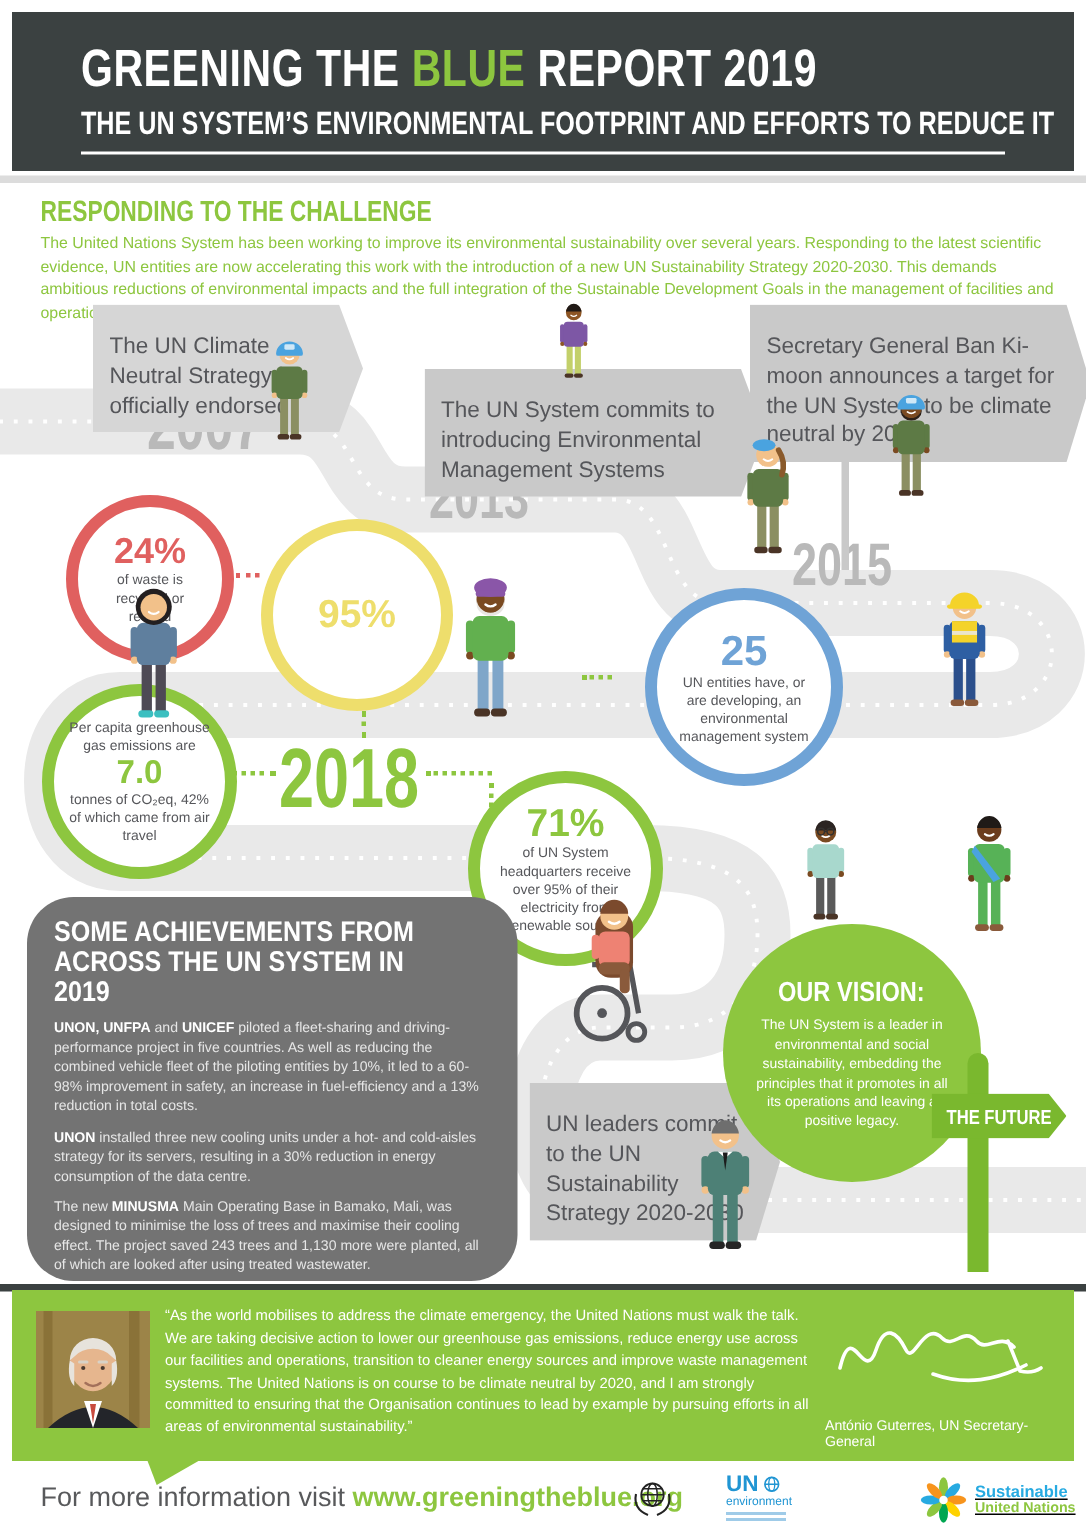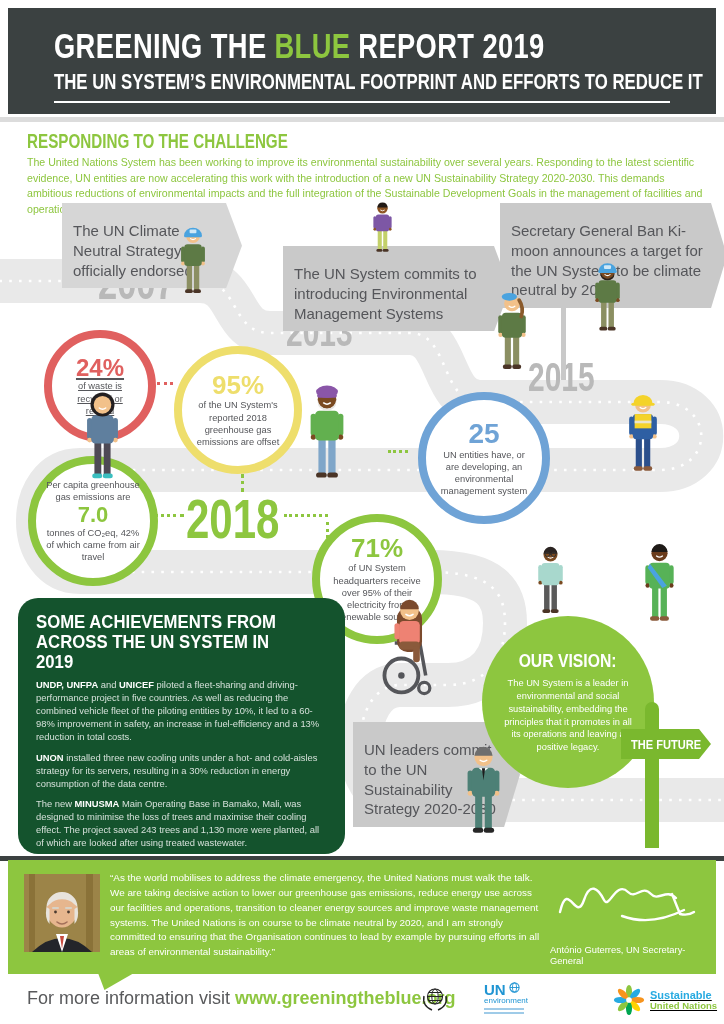--- a/index.html
+++ b/index.html
@@ -37,22 +37,22 @@
         display:flex;flex-direction:column;align-items:center;justify-content:center;text-align:center;
         color:#55565a;padding:0 10px;}
   .stat-val{font-weight:700;line-height:1.05;}
   .stat-txt,.stat-pre{font-size:9.3px;line-height:1.3;}
 
   
   .dots-h{position:absolute;border-top:3px dotted #8dc63f;}
   .dots-v{position:absolute;border-left:3px dotted #8dc63f;}
 
   
-  .panel{position:absolute;left:18px;top:598px;width:327px;height:256px;background:#14532d;
-         border-radius:20px;box-sizing:border-box;padding:14px 18px;color:#fff;}
+  .panel{position:absolute;left:18px;top:598px;width:327px;height:256px;background:#737373;
+         border-radius:31px;box-sizing:border-box;padding:14px 18px;color:#fff;}
   .panel-h{font-size:19px;line-height:1.05;transform:scaleX(.88);transform-origin:left top;
            font-weight:700;width:300px;white-space:normal;}
   .ach-p{margin:7.5px 0 0;font-size:9.4px;line-height:1.38;color:rgba(255,255,255,.82);}
   .ach-p .b{font-weight:700;color:#fff;}
 
   
   .vision{position:absolute;left:482px;top:616px;width:172px;height:172px;border-radius:50%;background:#8dc63f;
           display:flex;flex-direction:column;align-items:center;justify-content:center;text-align:center;color:#fff;}
   .vision-h{font-size:18.5px;font-weight:700;transform:scaleX(.85);transform-origin:center;margin-bottom:5px;}
   .vision-b{font-size:9.3px;line-height:1.38;padding:0 18px;}
@@ -130,46 +130,45 @@
   <div class="sign" style="left:500px;top:203px;width:192px;">Secretary General Ban Ki-moon announces a target for the UN System to be climate neutral by 2020</div>
   <div class="sign" style="left:353px;top:722px;width:132px;">UN leaders commit to the UN Sustainability Strategy 2020-2030</div>
 
   <div class="dots-h" style="left:157px;top:382px;width:16px;border-color:#e0605f;"></div>
   <div class="dots-v" style="left:241px;top:474px;height:18px;"></div>
   <div class="dots-h" style="left:148px;top:514px;width:36px;"></div>
   <div class="dots-h" style="left:284px;top:514px;width:44px;"></div>
   <div class="dots-v" style="left:326px;top:522px;height:28px;"></div>
   <div class="dots-h" style="left:388px;top:450px;width:20px;"></div>
 
-  <div class="stat" style="left:44px;top:330px;width:112px;height:112px;border-color:#e0605f;text-decoration:underline;">
+  <div class="stat" style="left:44px;top:330px;width:112px;height:112px;border-color:#e0605f;">
     <div class="stat-val" style="color:#e0605f;font-size:24px;">24%</div>
     <div class="stat-txt">of waste is recycled or reused</div>
   </div>
   <div class="stat" style="left:174px;top:346px;width:128px;height:128px;border-color:#eede6c;">
     <div class="stat-val" style="color:#eede6c;font-size:26px;">95%</div>
-    <div class="stat-txt">of the UN System's reported 2018 greenhouse gas emissions are offset</div>
-  </div>
-  <div class="stat" style="left:418px;top:392px;width:132px;height:132px;border-color:#6fa3d6;align-items:center;">
+  </div>
+  <div class="stat" style="left:430px;top:392px;width:132px;height:132px;border-color:#6fa3d6;align-items:center;">
     <div class="stat-val" style="color:#6fa3d6;font-size:28px;">25</div>
     <div class="stat-txt">UN entities have, or are developing, an environmental management system</div>
   </div>
   <div class="stat" style="left:28px;top:456px;width:130px;height:130px;border-color:#8dc63f;">
     <div class="stat-pre">Per capita greenhouse gas emissions are</div>
     <div class="stat-val" style="color:#8dc63f;font-size:22px;">7.0</div>
     <div class="stat-txt">tonnes of CO₂eq, 42% of which came from air travel</div>
   </div>
   <div class="stat" style="left:312px;top:514px;width:130px;height:130px;border-color:#8dc63f;">
     <div class="stat-val" style="color:#8dc63f;font-size:26px;">71%</div>
     <div class="stat-txt">of UN System headquarters receive over 95% of their electricity from renewable sources</div>
   </div>
 
   <div class="panel">
     <div class="panel-h">SOME ACHIEVEMENTS FROM ACROSS THE UN SYSTEM IN 2019</div>
     <div>
-        <p class="ach-p"><span class="b">UNDP, UNFPA</span><span> and </span><span class="b">UNICEF</span><span> piloted a fleet-sharing and driving-performance project in five countries. As well as reducing the combined vehicle fleet of the piloting entities by 10%, it led to a 60-98% improvement in safety, an increase in fuel-efficiency and a 13% reduction in total costs.</span></p>
+        <p class="ach-p"><span class="b">UNON, UNFPA</span><span> and </span><span class="b">UNICEF</span><span> piloted a fleet-sharing and driving-performance project in five countries. As well as reducing the combined vehicle fleet of the piloting entities by 10%, it led to a 60-98% improvement in safety, an increase in fuel-efficiency and a 13% reduction in total costs.</span></p>
         <p class="ach-p"><span class="b">UNON</span><span> installed three new cooling units under a hot- and cold-aisles strategy for its servers, resulting in a 30% reduction in energy consumption of the data centre.</span></p>
         <p class="ach-p"><span>The new </span><span class="b">MINUSMA</span><span> Main Operating Base in Bamako, Mali, was designed to minimise the loss of trees and maximise their cooling effect. The project saved 243 trees and 1,130 more were planted, all of which are looked after using treated wastewater.</span></p>
         <p class="ach-p"><span class="b">WFP</span><span> Kenya is recycling plastic food packaging. A local recycler purchased an initial 60 tonnes of polypropylene bags to create 600,000 new bags to supply local markets. The proceeds will be used to scale-up the initiative and invest in further environmental projects.</span></p>
       </div>
   </div>
 
   <div class="vision">
     <div class="vision-h">OUR VISION:</div>
     <div class="vision-b">The UN System is a leader in environmental and social sustainability, embedding the principles that it promotes in all its operations and leaving a positive legacy.</div>
   </div>
@@ -220,21 +219,21 @@
       <ellipse cx="15" cy="12.5" rx="3.2" ry="7.5" fill="none" stroke="#232323" stroke-width="1"></ellipse>
       <line x1="7.5" y1="12.5" x2="22.5" y2="12.5" stroke="#232323" stroke-width="1"></line>
       <line x1="9" y1="8.5" x2="21" y2="8.5" stroke="#232323" stroke-width="1"></line>
       <line x1="9" y1="16.5" x2="21" y2="16.5" stroke="#232323" stroke-width="1"></line>
       <path d="M4 12 q-2 10 8 14" fill="none" stroke="#232323" stroke-width="1.4"></path>
       <path d="M26 12 q2 10 -8 14" fill="none" stroke="#232323" stroke-width="1.4"></path>
     </svg>
   </div>
 
   <div class="logo" style="left:484px;top:982px;">
-    <div style="display:flex;align-items:flex-start;gap:3px;">
+    <div style="display:flex;align-items:center;gap:3px;">
       <span class="unenv-un">UN</span>
       <svg viewBox="0 0 12 12" width="11" height="11" xmlns="http://www.w3.org/2000/svg">
         <circle cx="6" cy="6" r="5" fill="none" stroke="#2095d3" stroke-width="1.2"></circle>
         <line x1="1" y1="6" x2="11" y2="6" stroke="#2095d3" stroke-width="1"></line>
         <ellipse cx="6" cy="6" rx="2.2" ry="5" fill="none" stroke="#2095d3" stroke-width="1"></ellipse>
       </svg>
     </div>
     <div class="unenv-env">environment</div>
     <div class="unenv-rule"></div>
       <div class="unenv-rule"></div>

